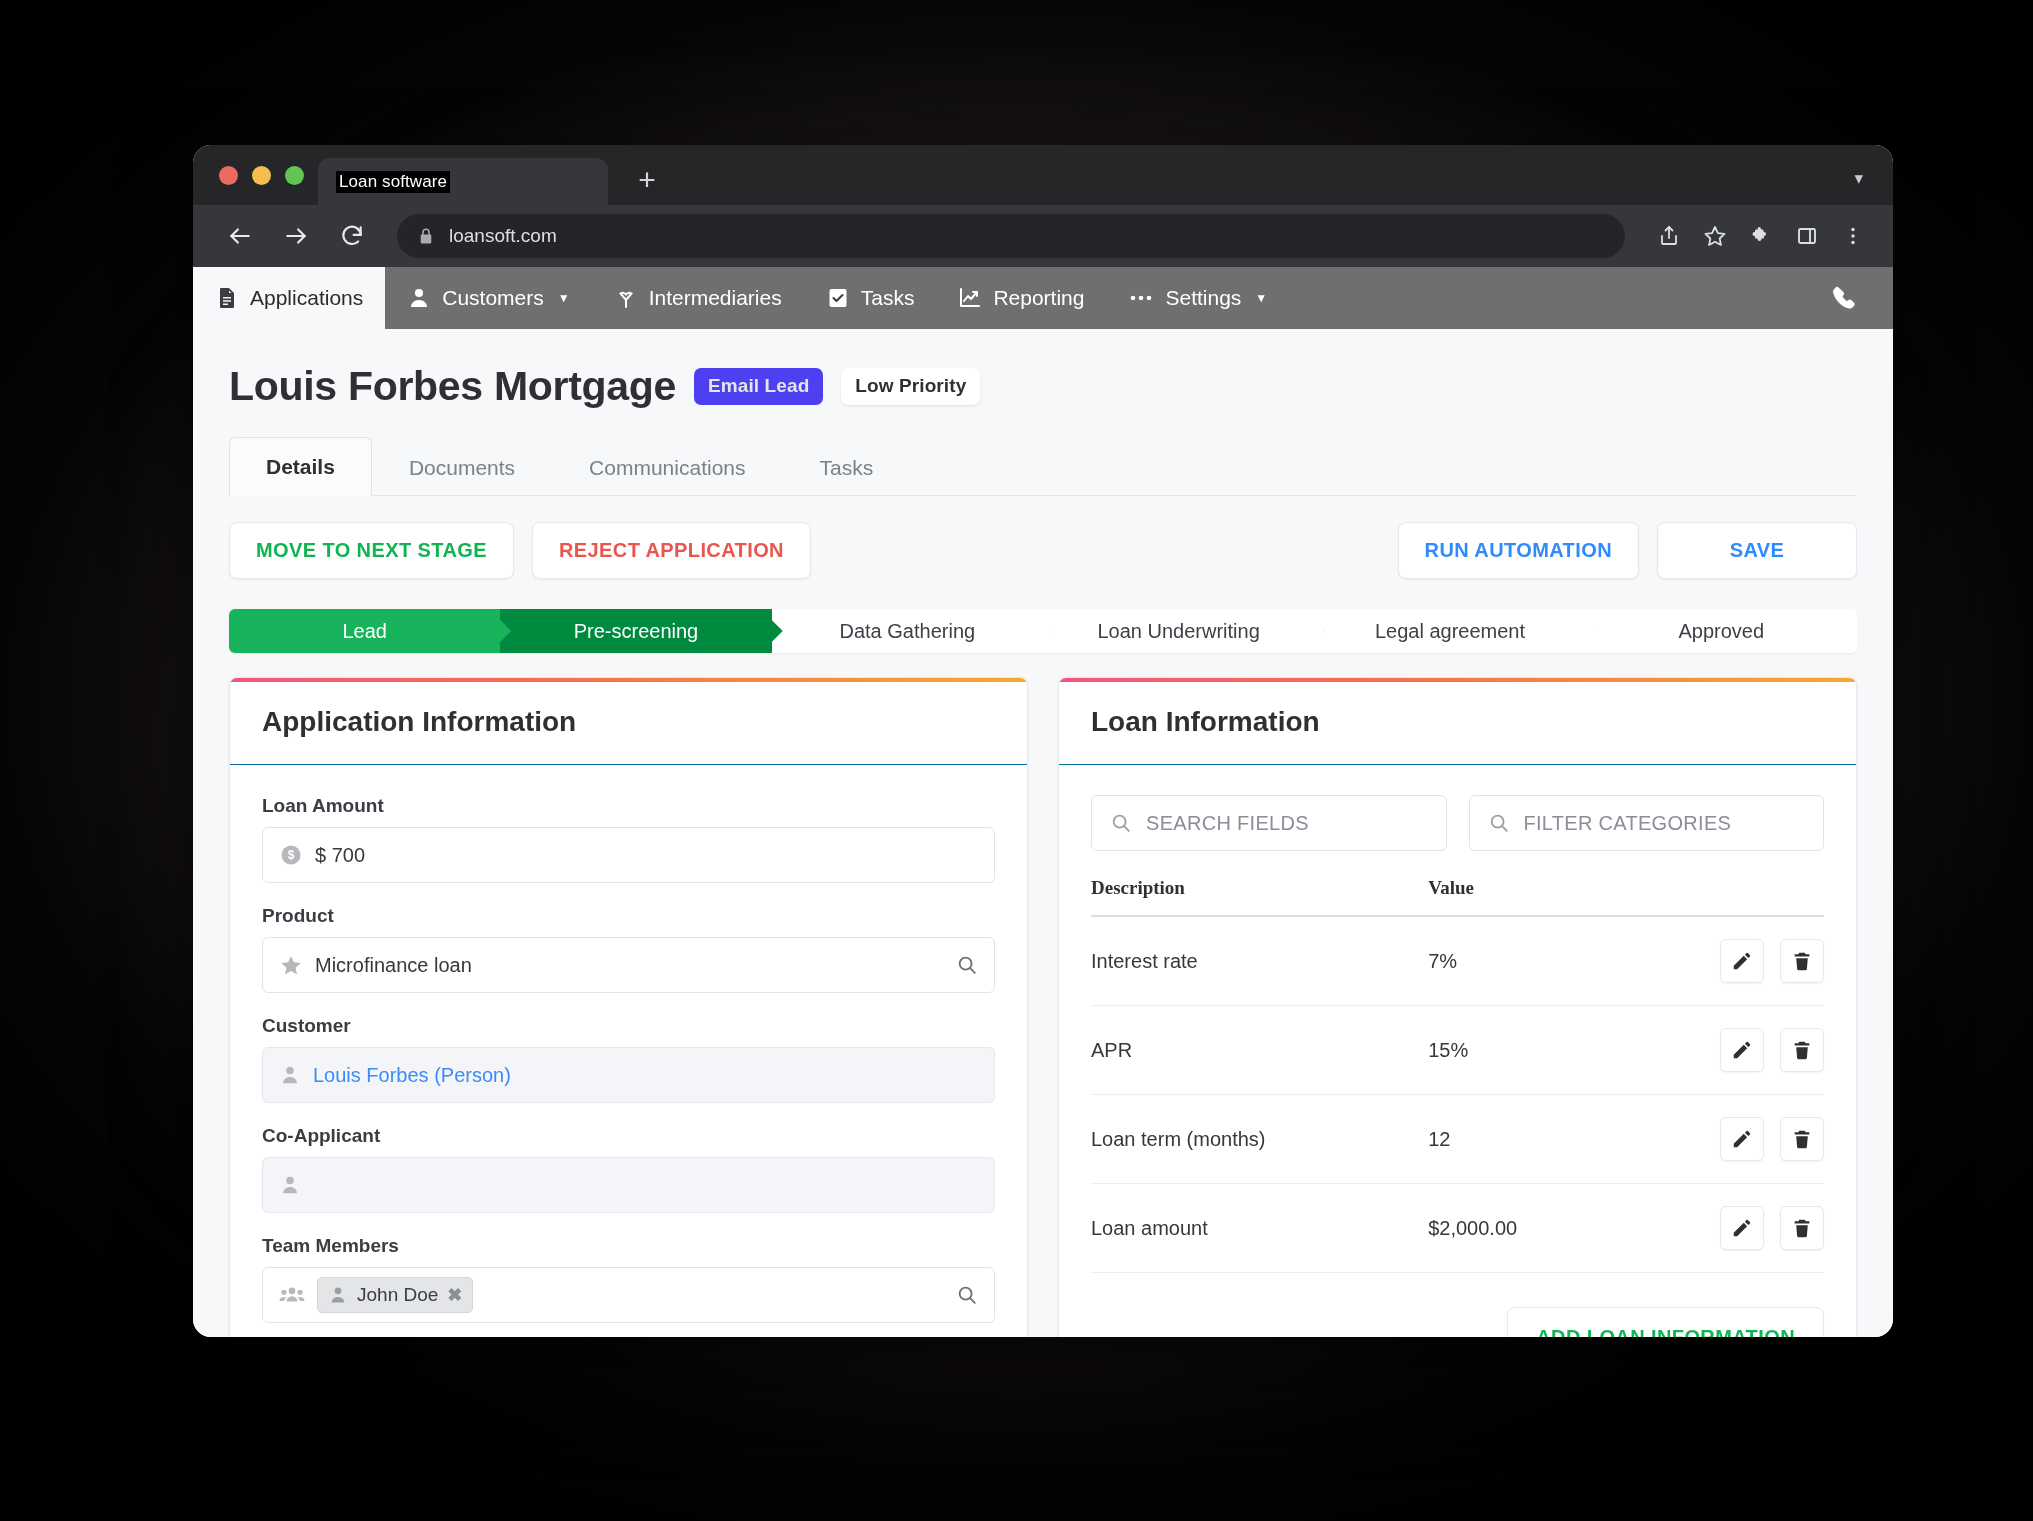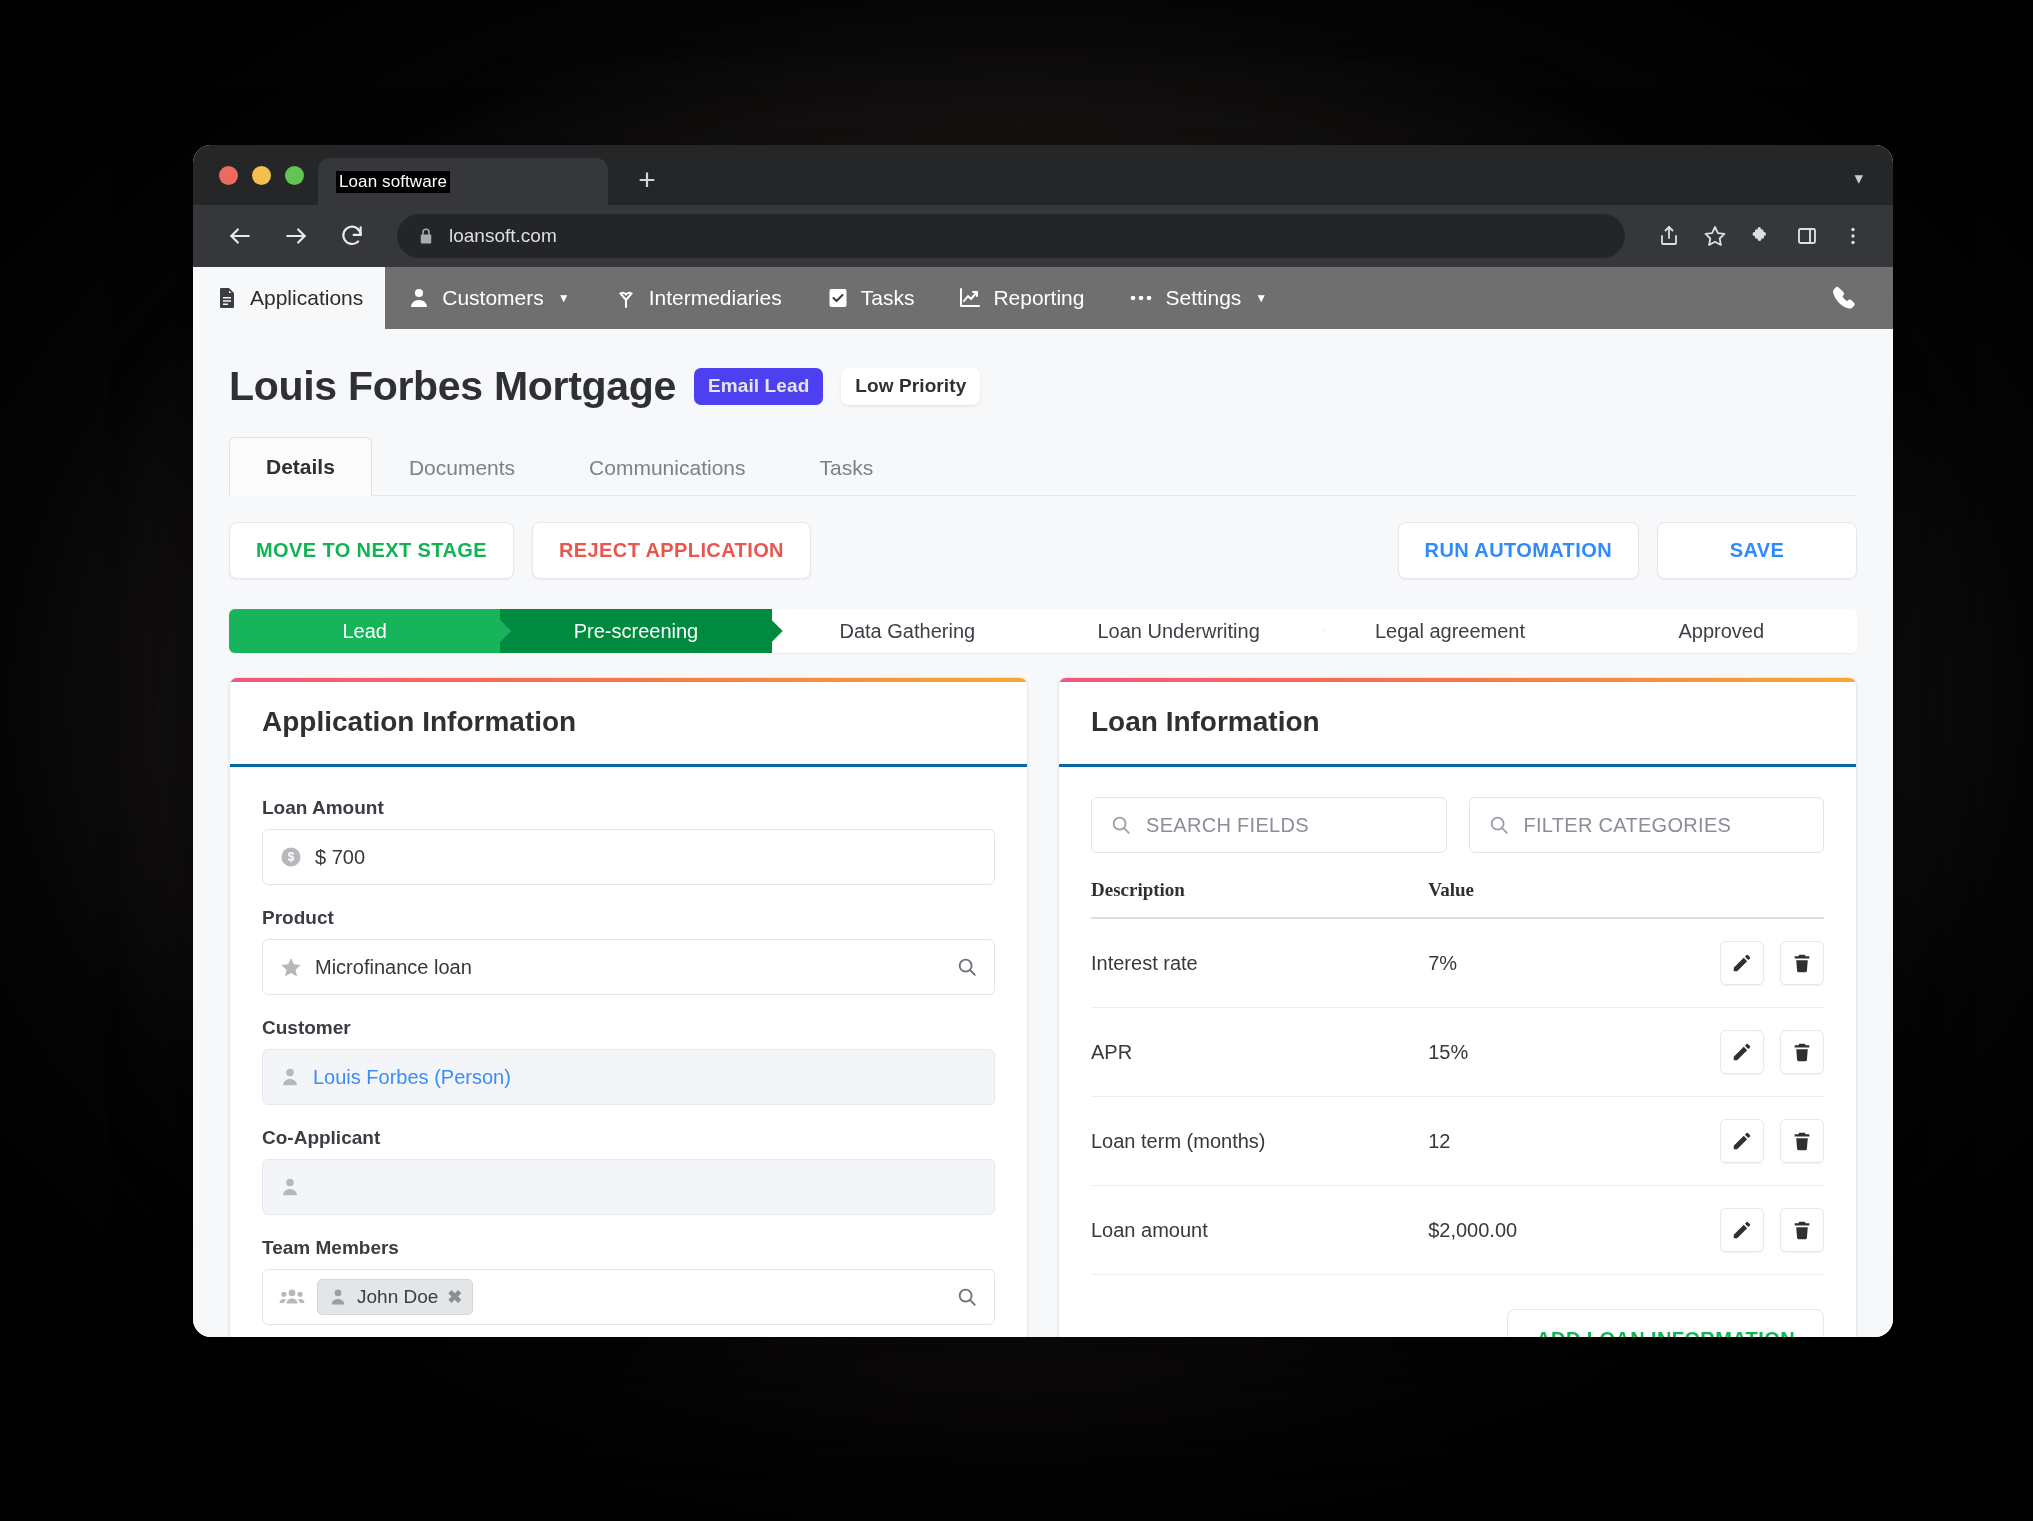--- a/index.html
+++ b/index.html
@@ -186,21 +186,21 @@
     flex: 1; background: #fff; border: 1px solid #e6e8ec; border-radius: 8px;
     box-shadow: 0 1px 3px rgba(16,24,40,.07);
     position: relative; overflow: hidden;
     min-height: 540px;
   }
   .card:before {
     content: ""; position: absolute; left: 0; right: 0; top: 0; height: 4px;
     background: linear-gradient(90deg, #f2567f 0%, #f4734e 45%, #f6a832 100%);
   }
   .card-head {
-    padding: 28px 32px 26px; border-bottom: 3px solid #0369a1;
+    padding: 28px 32px 26px; border-bottom: 1px solid #0369a1;
   }
   .card-title { font-size: 28px; font-weight: 700; color: #2f3033; }
   .card-body { padding: 30px 32px 32px; }
 
   .field { margin-bottom: 22px; }
   .field-label { font-size: 19px; font-weight: 700; color: #3a3d43; margin-bottom: 10px; }
   .input {
     height: 56px; border: 1px solid #e1e3e8; border-radius: 6px; background: #fff;
     display: flex; align-items: center; padding: 0 16px; gap: 12px;
     font-size: 20px; color: #35383d;

